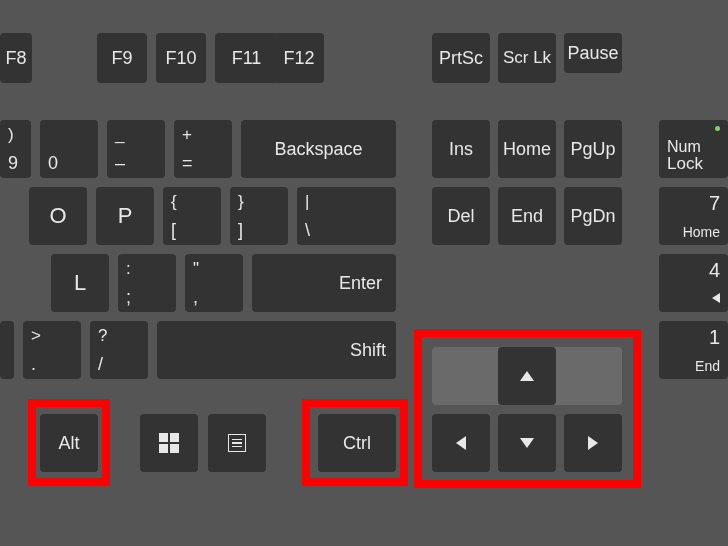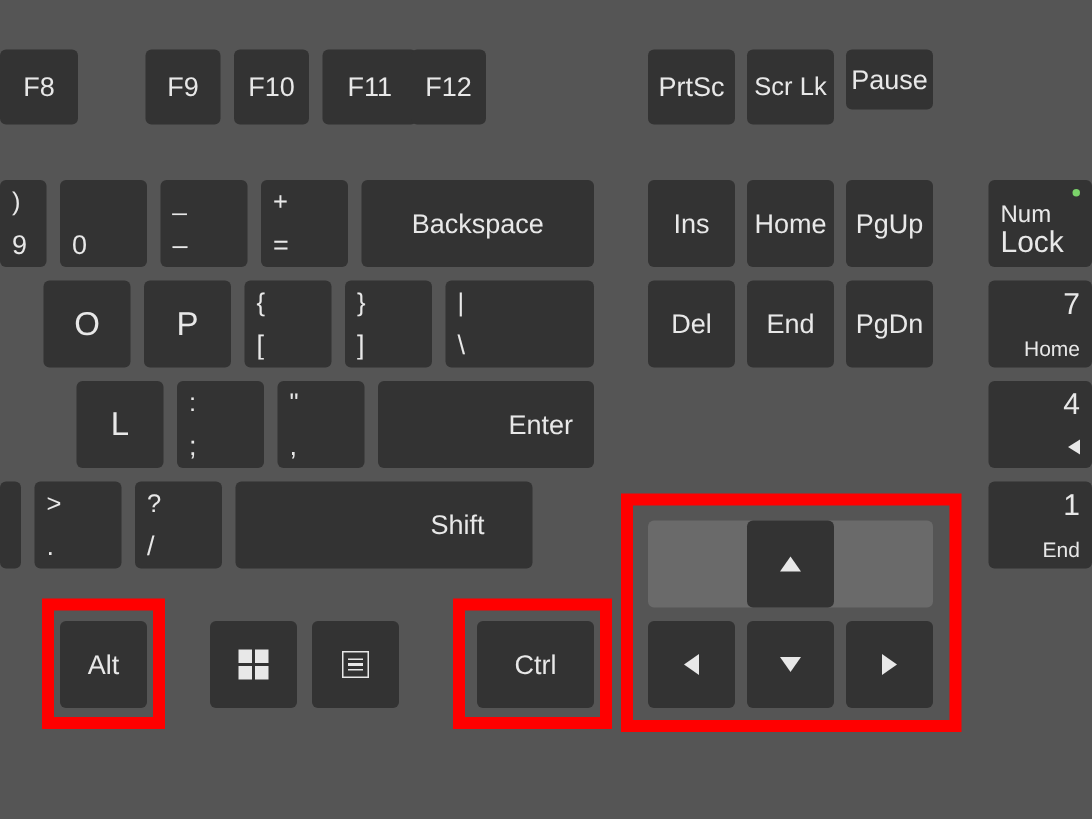--- a/index.html
+++ b/index.html
@@ -62,21 +62,21 @@
   .arrow-down { border-left: 7px solid transparent; border-right: 7px solid transparent; border-top: 10px solid #e8e8e8; }
   .arrow-left { border-top: 7px solid transparent; border-bottom: 7px solid transparent; border-right: 10px solid #e8e8e8; }
   .arrow-right { border-top: 7px solid transparent; border-bottom: 7px solid transparent; border-left: 10px solid #e8e8e8; }
   .arrow-left-s { border-top: 5px solid transparent; border-bottom: 5px solid transparent; border-right: 8px solid #e8e8e8; width:0;height:0;}
   .led { width: 5px; height: 5px; background: #7bd36a; border-radius: 50%; position: absolute; top: 6px; right: 8px; }
   .numkey { align-items: flex-end !important; }
 </style>
 </head>
 <body>
 
-<div class="key" style="left:0px;top:33px;width:52px;height:50px">F8</div>
+<div class="key" style="left:0px;top:33px;width:32px;height:50px">F8</div>
 <div class="key" style="left:97px;top:33px;width:50px;height:50px">F9</div>
 <div class="key" style="left:156px;top:33px;width:50px;height:50px">F10</div>
 <div class="key" style="left:215px;top:33px;width:63px;height:50px">F11</div>
 <div class="key" style="left:274px;top:33px;width:50px;height:50px">F12</div>
 <div class="key" style="left:432px;top:33px;width:58px;height:50px">PrtSc</div>
 <div class="key" style="left:498px;top:33px;width:58px;height:50px;font-size:17px">Scr Lk</div>
 <div class="key" style="left:564px;top:33px;width:58px;height:40px">Pause</div>
 
 <div class="key multi" style="left:0px;top:120px;width:31px;height:58px">
   <span class="top">)</span>
@@ -94,21 +94,21 @@
   <span class="top">+</span>
   <span class="bot">=</span>
 </div>
 <div class="key" style="left:241px;top:120px;width:155px;height:58px">Backspace</div>
 <div class="key" style="left:432px;top:120px;width:58px;height:58px">Ins</div>
 <div class="key" style="left:498px;top:120px;width:58px;height:58px">Home</div>
 <div class="key" style="left:564px;top:120px;width:58px;height:58px">PgUp</div>
 <div class="key multi tall" style="left:659px;top:120px;width:69px;height:58px;align-items:flex-start;justify-content:flex-end;padding-top:6px">
   <span class="led"></span>
   <span class="top" style="font-size:16px">Num</span>
-  <span class="bot" style="font-size:20px">Lock</span>
+  <span class="bot" style="font-size:17px">Lock</span>
 </div>
 
 <div class="key" style="left:29px;top:187px;width:58px;height:58px;font-size:22px">O</div>
 <div class="key" style="left:96px;top:187px;width:58px;height:58px;font-size:22px">P</div>
 <div class="key multi" style="left:163px;top:187px;width:58px;height:58px">
   <span class="top">{</span>
   <span class="bot">[</span>
 </div>
 <div class="key multi" style="left:230px;top:187px;width:58px;height:58px">
   <span class="top">}</span>
@@ -143,21 +143,21 @@
 
 <div class="key" style="left:0px;top:321px;width:14px;height:58px"></div>
 <div class="key multi" style="left:23px;top:321px;width:58px;height:58px">
   <span class="top">&gt;</span>
   <span class="bot">.</span>
 </div>
 <div class="key multi" style="left:90px;top:321px;width:58px;height:58px">
   <span class="top">?</span>
   <span class="bot">/</span>
 </div>
-<div class="key" style="left:157px;top:321px;width:198px;height:58px;justify-content:flex-end;padding-right:32px">Shift</div>
+<div class="key" style="left:157px;top:321px;width:239px;height:58px;justify-content:flex-end;padding-right:10px">Shift</div>
 <div class="key multi numkey small-bot right-align" style="left:659px;top:321px;width:69px;height:58px">
   <span class="top" style="font-size:20px;align-self:flex-end">1</span>
   <span class="bot" style="align-self:flex-end">End</span>
 </div>
 
 <div class="key" style="left:40px;top:414px;width:58px;height:58px">Alt</div>
 <div class="key" style="left:140px;top:414px;width:58px;height:58px">
   <span class="win-icon">
       <span></span>
       <span></span>

